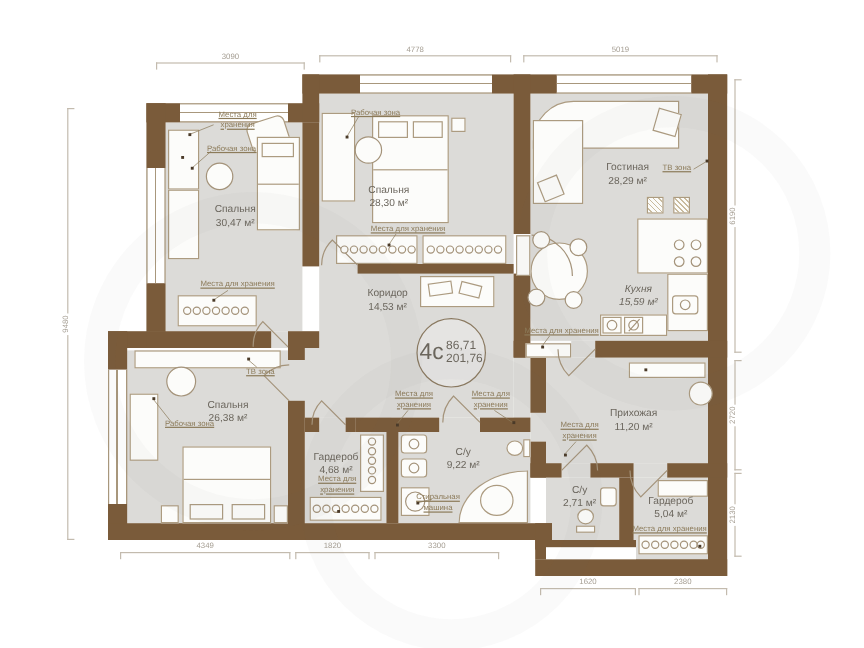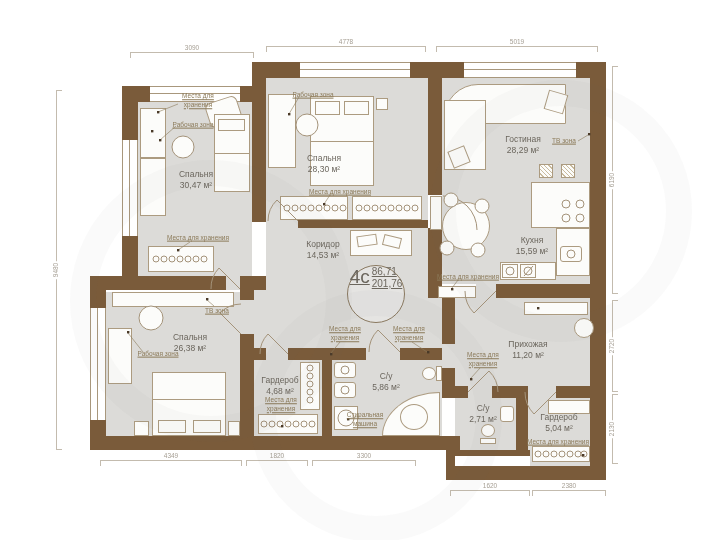--- a/index.html
+++ b/index.html
@@ -24,22 +24,22 @@
   .nowrap{white-space:nowrap;}
   .dim-h{position:absolute;height:5px;border-top:1px solid #c3bbae;border-left:1px solid #c3bbae;
          border-right:1px solid #c3bbae;z-index:2;}
   .dim-v{position:absolute;width:5px;border-left:1px solid #c3bbae;border-top:1px solid #c3bbae;
          border-bottom:1px solid #c3bbae;z-index:2;}
   .dim-h .dim-num{position:absolute;left:50%;top:-9px;transform:translateX(-50%);
          font-size:6.5px;color:#a59e93;background:#fff;padding:0 2px;white-space:nowrap;}
   .dim-v .dim-num{position:absolute;top:50%;left:-2px;transform:translate(-50%,-50%) rotate(-90deg);
          font-size:6.5px;color:#a59e93;background:#fff;padding:0 2px;white-space:nowrap;}
   .unit-badge{position:absolute;left:347px;top:265px;width:56px;height:56px;border:1px solid #8a7960;
-         border-radius:50%;z-index:5;display:flex;align-items:flex-start;justify-content:center;gap:2px;
-         color:#6b665d;background:rgba(255,255,255,0.25);text-decoration:underline;}
+         border-radius:50%;z-index:5;display:flex;align-items:center;justify-content:center;gap:2px;
+         color:#6b665d;background:rgba(255,255,255,0.25);}
   .unit-type{font-size:19px;}
   .unit-areas{display:flex;flex-direction:column;font-size:10px;line-height:1.15;}
   .circ{border-radius:50%;}
   .stool{background-image:repeating-linear-gradient(45deg,transparent 0 2px,#c9bb9e 2px 3px);}
   .pillow{position:absolute;background:#fcfcfa;border:1px solid #ac9b80;box-sizing:border-box;}
   .blanket{position:absolute;border-top:1px solid #ac9b80;height:0;}
   #overlay{position:absolute;left:0;top:0;z-index:4;pointer-events:none;}
   .wm-text{position:absolute;left:360px;top:262px;transform:translate(-50%,-50%);z-index:6;
            font-size:118px;font-weight:bold;color:rgba(40,40,40,0.045);letter-spacing:4px;pointer-events:none;}
   .wm-circle{position:absolute;border:26px solid rgba(110,110,110,0.035);border-radius:50%;z-index:6;pointer-events:none;}
@@ -298,39 +298,39 @@
     <span>30,47 м²</span>
   </div>
   <div class="lbl-room" style="left:324px;top:164px;">
     <span>Спальня</span>
     <span>28,30 м²</span>
   </div>
   <div class="lbl-room" style="left:523px;top:145px;">
     <span>Гостиная</span>
     <span>28,29 м²</span>
   </div>
-  <div class="lbl-room" style="left:532px;top:246px;">
+  <div class="lbl-room" style="left:532px;top:246px;font-style:italic;">
     <span>Кухня</span>
     <span>15,59 м²</span>
   </div>
   <div class="lbl-room" style="left:323px;top:250px;">
     <span>Коридор</span>
     <span>14,53 м²</span>
   </div>
   <div class="lbl-room" style="left:190px;top:343px;">
     <span>Спальня</span>
     <span>26,38 м²</span>
   </div>
   <div class="lbl-room" style="left:280px;top:386px;">
     <span>Гардероб</span>
     <span>4,68 м²</span>
   </div>
   <div class="lbl-room" style="left:386px;top:382px;">
     <span>С/у</span>
-    <span>5,86 м²</span>
+    <span>9,22 м²</span>
   </div>
   <div class="lbl-room" style="left:528px;top:350px;">
     <span>Прихожая</span>
     <span>11,20 м²</span>
   </div>
   <div class="lbl-room" style="left:483px;top:414px;">
     <span>С/у</span>
     <span>2,71 м²</span>
   </div>
   <div class="lbl-room" style="left:559px;top:423px;">

